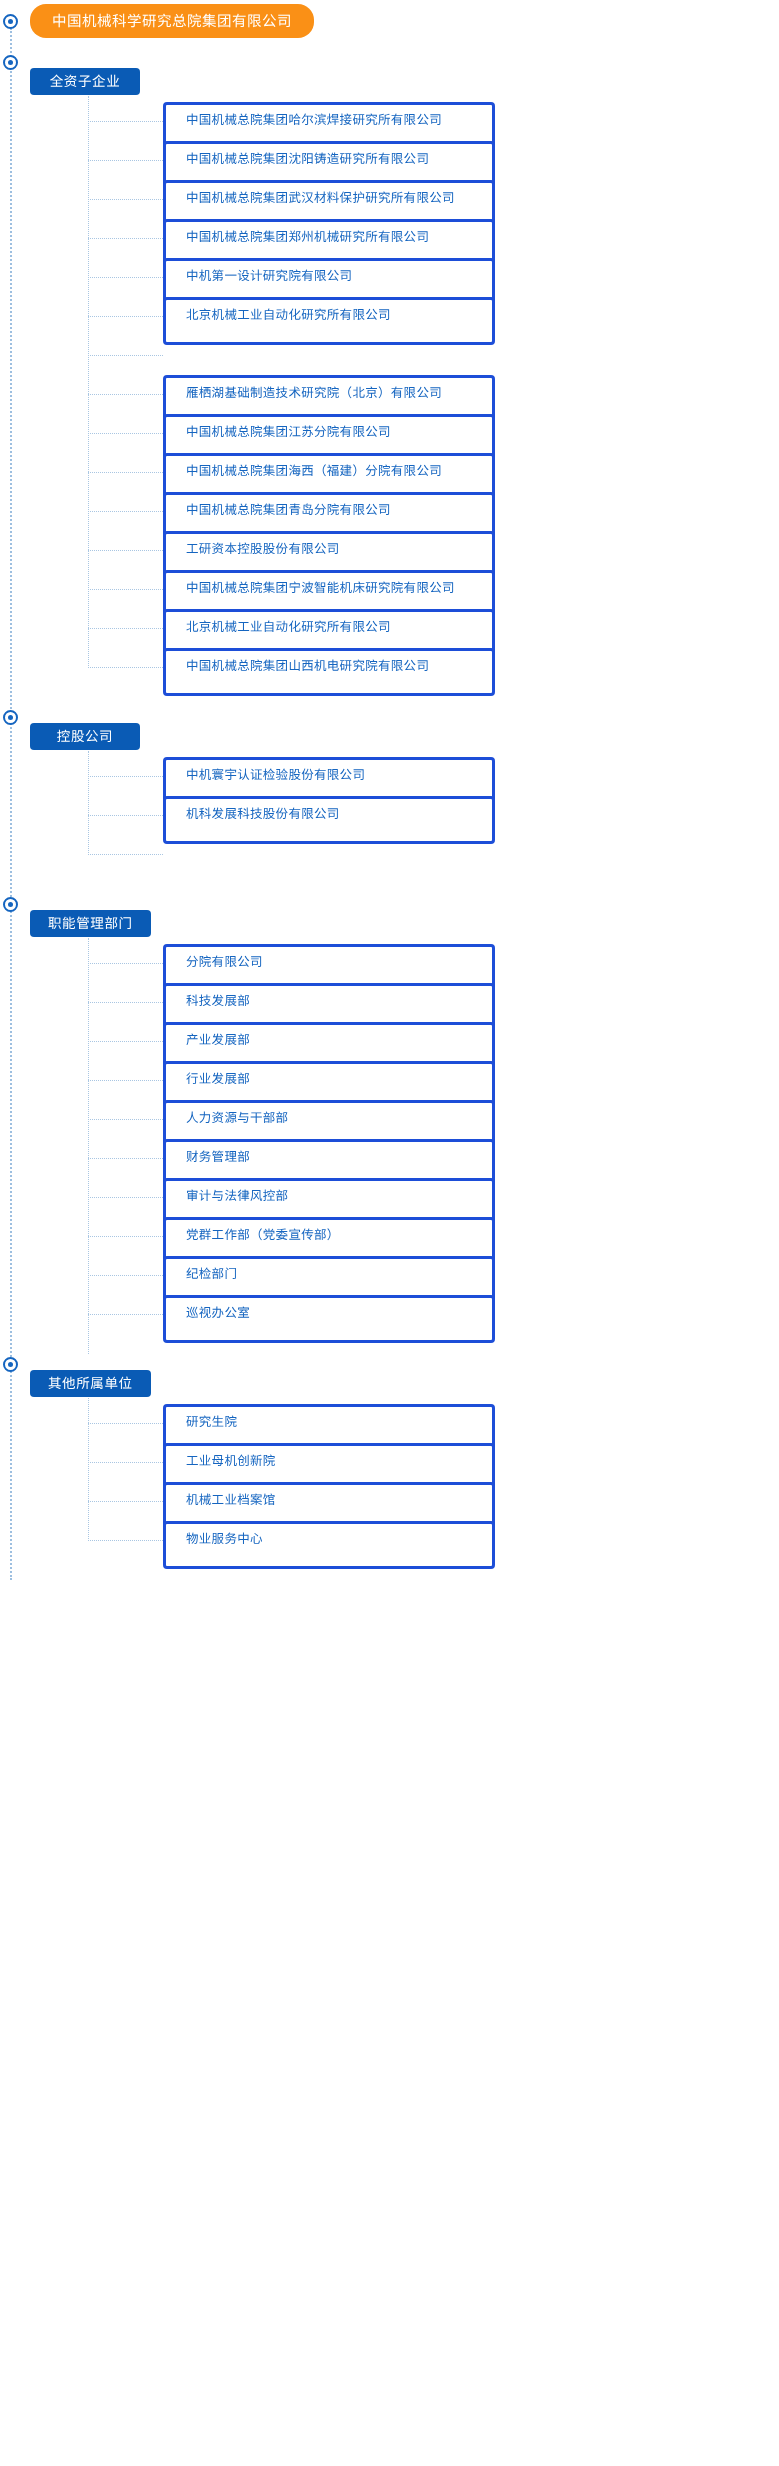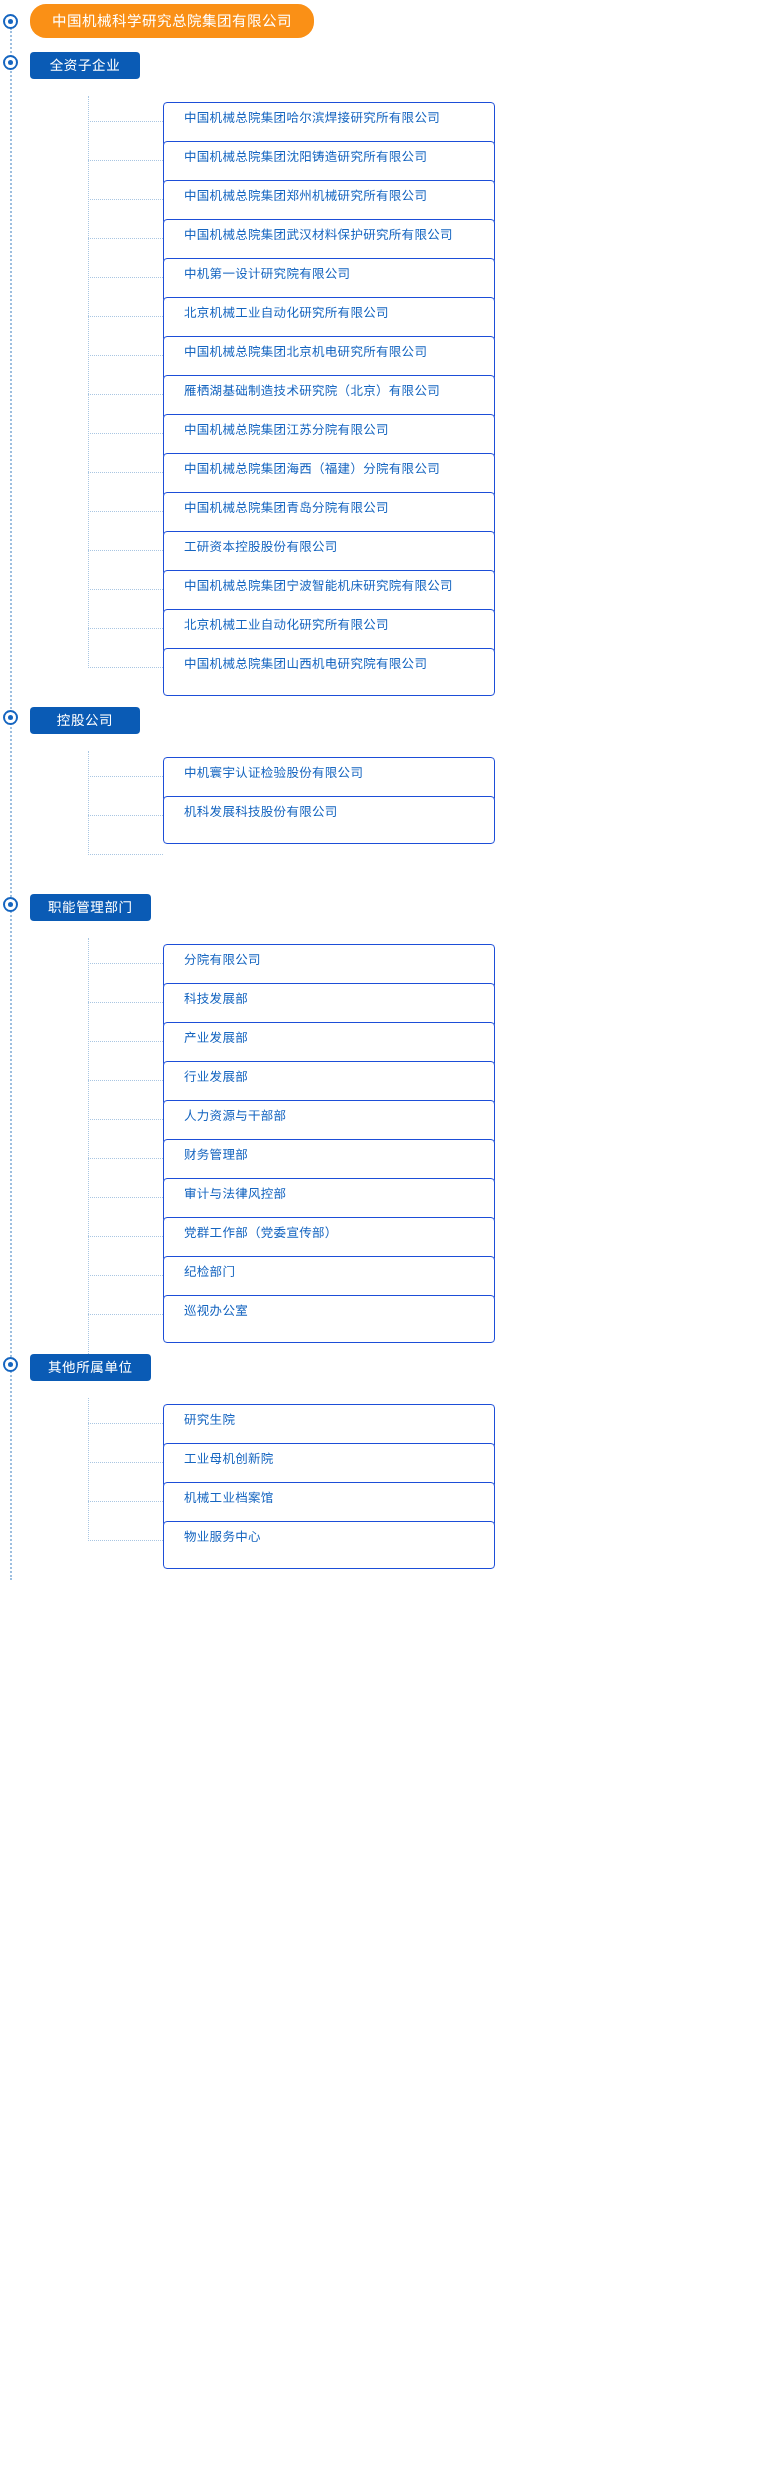--- a/index.html
+++ b/index.html
@@ -80,21 +80,21 @@
   .group {
     position: relative;
   }
   .group-header-row {
     position: relative;
     height: 44px;
   }
   .group-node {
     position: absolute;
     left: 30px;
-    top: 0;
+    top: 16px;
     min-width: 110px;
     height: 27px;
     line-height: 27px;
     padding: 0 18px;
     background: #0B5CB8;
     background: #0A5BB5;
     color: #ffffff;
     font-size: 13.5px;
     letter-spacing: 0.6px;
     text-align: center;
@@ -128,21 +128,21 @@
     height: 0;
     border-top: 1px dotted #a9c6e2;
   }
   .item-box {
     position: absolute;
     left: 163px;
     top: 0;
     width: 332px;
     height: 48px;
     line-height: 30px;
-    border: 1px solid #1d4ed8;
+    border: 3px solid #1d4ed8;
     border-radius: 4px;
     background: #ffffff;
     color: #1565C0;
     font-size: 12.5px;
     letter-spacing: 0.3px;
     padding-left: 20px;
     box-sizing: border-box;
     white-space: nowrap;
     overflow: hidden;
   }
@@ -171,37 +171,36 @@
           <div class="item-row">
             <div class="item-connector"></div>
             <div class="item-box">中国机械总院集团哈尔滨焊接研究所有限公司</div>
           </div>
           <div class="item-row">
             <div class="item-connector"></div>
             <div class="item-box">中国机械总院集团沈阳铸造研究所有限公司</div>
           </div>
           <div class="item-row">
             <div class="item-connector"></div>
+            <div class="item-box">中国机械总院集团武汉材料保护研究所有限公司</div>
+          </div>
+          <div class="item-row">
+            <div class="item-connector"></div>
             <div class="item-box">中国机械总院集团郑州机械研究所有限公司</div>
           </div>
           <div class="item-row">
             <div class="item-connector"></div>
-            <div class="item-box">中国机械总院集团武汉材料保护研究所有限公司</div>
-          </div>
-          <div class="item-row">
-            <div class="item-connector"></div>
             <div class="item-box">中机第一设计研究院有限公司</div>
           </div>
           <div class="item-row">
             <div class="item-connector"></div>
             <div class="item-box">北京机械工业自动化研究所有限公司</div>
           </div>
           <div class="item-row">
             <div class="item-connector"></div>
-            <div class="item-box">中国机械总院集团北京机电研究所有限公司</div>
           </div>
           <div class="item-row">
             <div class="item-connector"></div>
             <div class="item-box">雁栖湖基础制造技术研究院（北京）有限公司</div>
           </div>
           <div class="item-row">
             <div class="item-connector"></div>
             <div class="item-box">中国机械总院集团江苏分院有限公司</div>
           </div>
           <div class="item-row">

